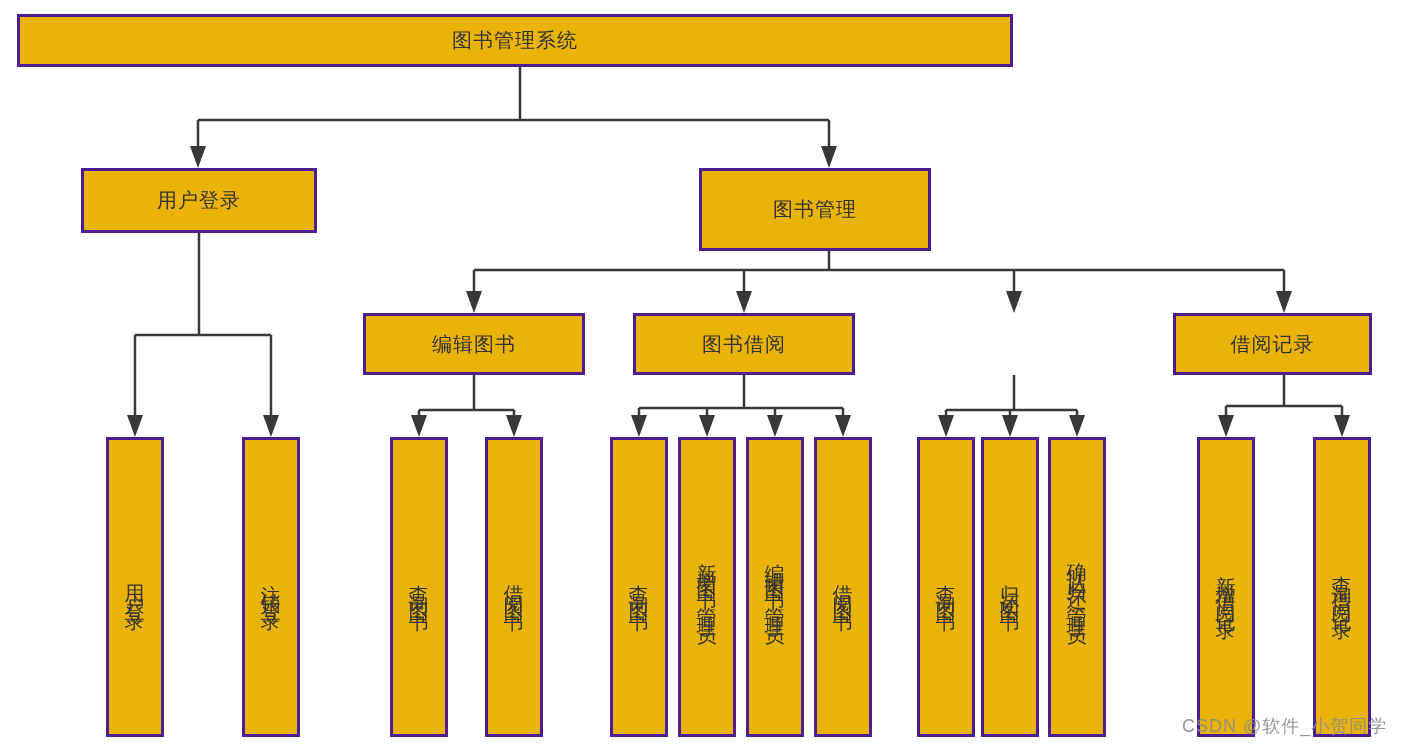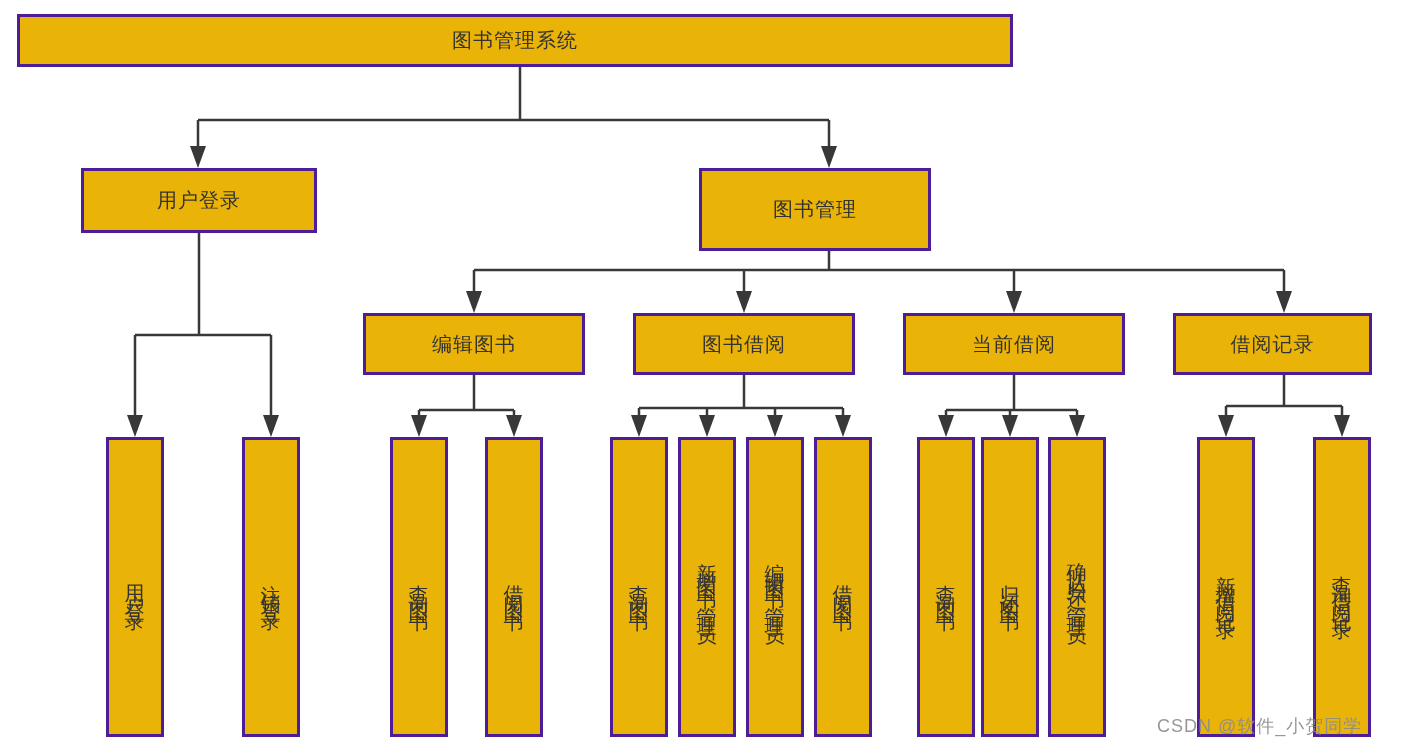--- a/index.html
+++ b/index.html
@@ -11,21 +11,21 @@
   .box{
     position:absolute;z-index:2;background:#eab308;border:3px solid #4c1d95;
     display:flex;align-items:center;justify-content:center;box-sizing:border-box;
     font-size:20px;color:#333;letter-spacing:1px;
   }
   .v{
     writing-mode:vertical-rl;letter-spacing:9px;font-size:20px;line-height:1;
     display:flex;align-items:center;justify-content:center;
   }
   .wm{
-    position:absolute;z-index:3;left:1157px;top:714px;font-size:18px;
+    position:absolute;z-index:3;left:1182px;top:714px;font-size:18px;
     color:rgba(140,140,140,0.9);letter-spacing:1px;white-space:nowrap;
   }
 </style>
 </head>
 <body>
 
 <div id="stage">
 
   <svg id="wires" width="1405" height="747" viewBox="0 0 1405 747">
     <g stroke="#383838" stroke-width="2.5" fill="none">
@@ -77,23 +77,20 @@
   <div class="box" style="left:699px;top:168px;width:232px;height:83px">
     <span>图书管理</span>
   </div>
 
   <div class="box" style="left:363px;top:313px;width:222px;height:62px">
     <span>编辑图书</span>
   </div>
   <div class="box" style="left:633px;top:313px;width:222px;height:62px">
     <span>图书借阅</span>
   </div>
-  <div class="box" style="left:903px;top:313px;width:222px;height:62px">
-    <span>当前借阅</span>
-  </div>
   <div class="box" style="left:1173px;top:313px;width:199px;height:62px">
     <span>借阅记录</span>
   </div>
 
   <div class="box v" style="left:106px;top:437px;width:58px;height:300px">
     <span>用户登录</span>
   </div>
   <div class="box v" style="left:242px;top:437px;width:58px;height:300px">
     <span>注销登录</span>
   </div>

